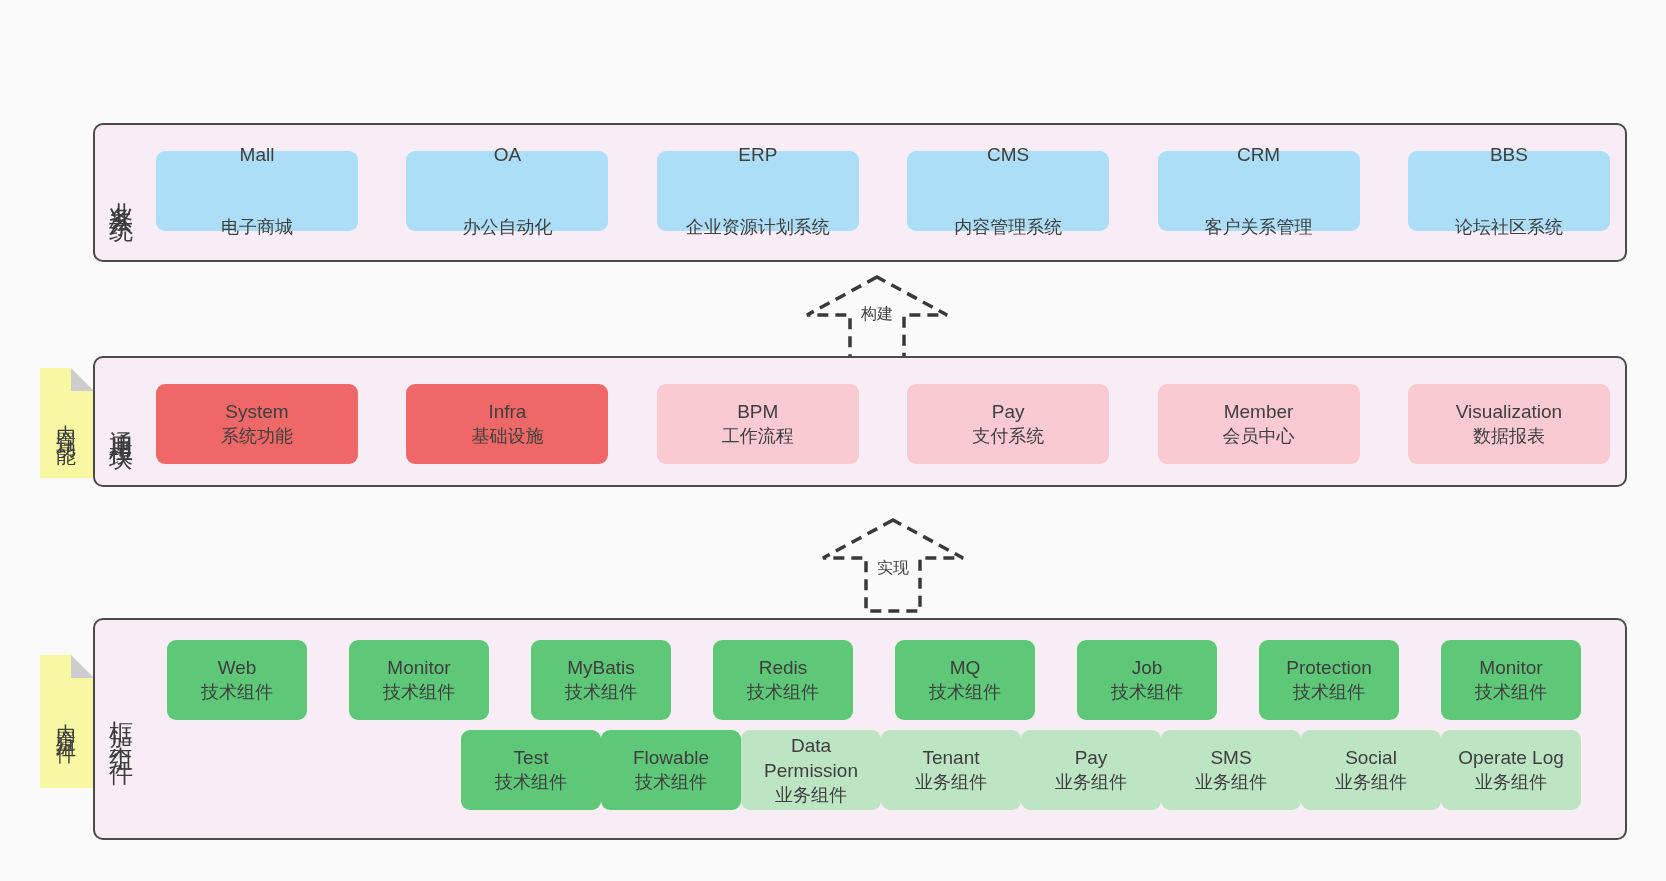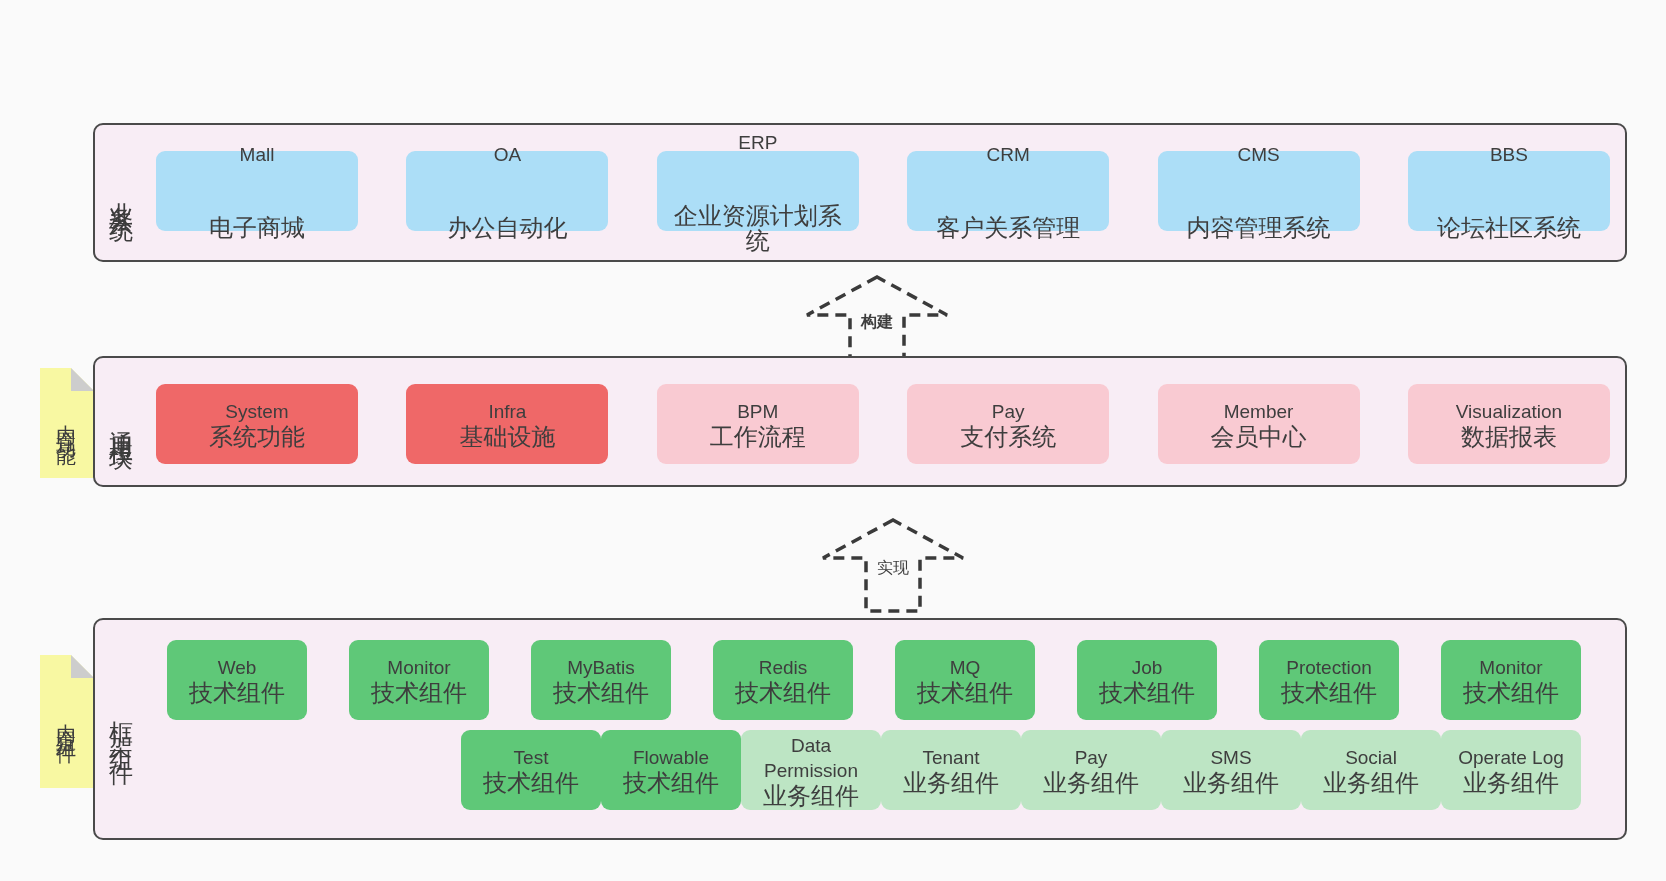--- a/index.html
+++ b/index.html
@@ -23,21 +23,21 @@
   .band1 .row, .band2 .row{left:61px;right:15px;top:26px;height:80px;}
   .band3 .row-a{left:52px;right:44px;top:20px;height:80px;padding-left:20px;}
   .band3 .row-b{left:52px;right:44px;top:110px;height:80px;justify-content:flex-end;}
 
   
   .box{display:flex;flex-direction:column;align-items:center;justify-content:center;
     text-align:center;border-radius:9px;box-sizing:border-box;padding:2px 8px;}
   .band1 .box, .band2 .box{width:202px;}
   .band3 .box{width:140px;}
   .b-en{font-size:19px;line-height:25px;}
-  .b-zh{font-size:24px;line-height:25px;}
+  .b-zh{font-size:18px;line-height:25px;}
   .blue{background:#acdef7;gap:48px;}
   .red{background:#ef6868;}
   .pink{background:#f9cad2;}
   .green{background:#5fc878;}
   .lightgreen{background:#bde5c4;}
 
   
   .sticky{position:absolute;left:40px;width:54px;background:#f8f8a2;z-index:1;display:flex;
     align-items:center;justify-content:center;}
   .sticky1{top:368px;height:110px;}
@@ -49,21 +49,21 @@
   .fold{position:absolute;top:0;right:0;width:23px;height:23px;background:#cdcdcd;
     clip-path:polygon(0 0,100% 100%,0 100%);}
 
   
   .arrow-svg{position:absolute;z-index:1;}
   .arrow1{left:797px;top:270px;}
   .arrow2{left:813px;top:513px;}
   .arrow-svg polygon{fill:none;stroke:#3a3a3a;stroke-width:3.5;stroke-dasharray:11 7;}
   .arrow-label{position:absolute;width:80px;text-align:center;font-size:16px;color:#3e3e3e;
     z-index:3;}
-  .arrow-label1{left:837px;top:312px;font-weight:bold;}
+  .arrow-label1{left:837px;top:304px;}
   .arrow-label2{left:853px;top:558px;}
 </style>
 </head>
 <body>
 
 <div class="canvas">
 
   <div class="sticky sticky1">
     <span>内置功能</span>
     <div class="fold-cut"></div>
@@ -86,26 +86,26 @@
         </div>
         <div class="box blue">
           <div class="b-en">OA</div>
           <div class="b-zh">办公自动化</div>
         </div>
         <div class="box blue">
           <div class="b-en">ERP</div>
           <div class="b-zh">企业资源计划系统</div>
         </div>
         <div class="box blue">
+          <div class="b-en">CMS</div>
+          <div class="b-zh">内容管理系统</div>
+        </div>
+        <div class="box blue">
           <div class="b-en">CRM</div>
           <div class="b-zh">客户关系管理</div>
-        </div>
-        <div class="box blue">
-          <div class="b-en">CMS</div>
-          <div class="b-zh">内容管理系统</div>
         </div>
         <div class="box blue">
           <div class="b-en">BBS</div>
           <div class="b-zh">论坛社区系统</div>
         </div>
       </div>
   </section>
 
   <svg class="arrow-svg arrow1" width="160" height="105" viewBox="0 0 160 105">
     <polygon points="80,7 10,45 53,45 53,98 107,98 107,45 150,45"></polygon>

